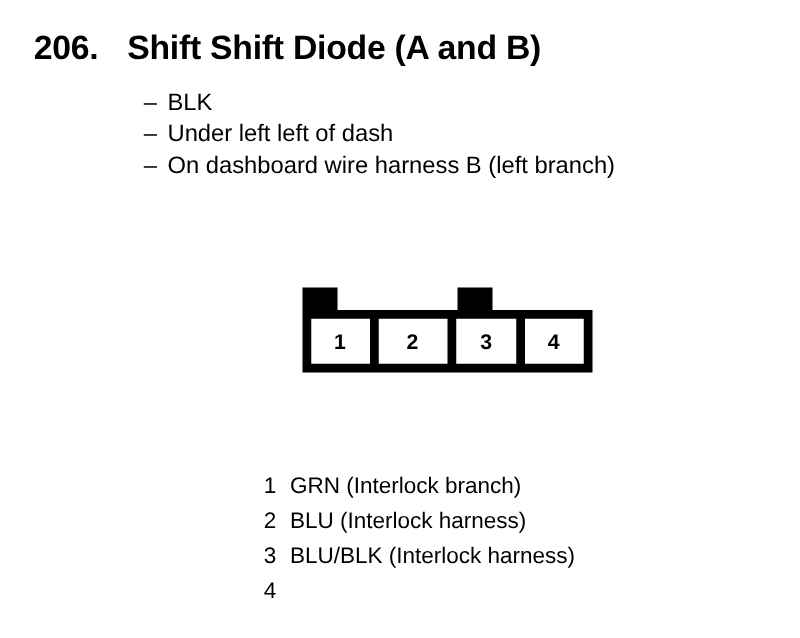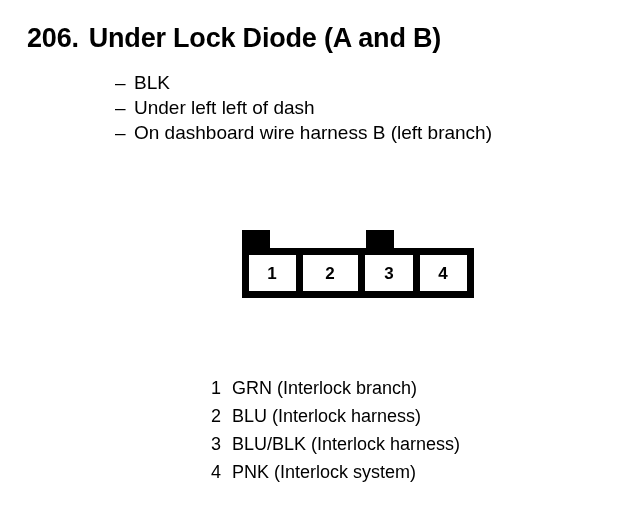--- a/index.html
+++ b/index.html
@@ -21,21 +21,21 @@
     position: absolute;
     left: 27px;
     top: 22px;
     font-size: 27px;
     font-weight: bold;
     letter-spacing: -0.2px;
     white-space: nowrap;
     line-height: 32px;
   }
   .title-num {
-    margin-right: 10px;
+    margin-right: 23px;
   }
 
   
   .spec-list {
     position: absolute;
     left: 115px;
     top: 70px;
     font-size: 19px;
     line-height: 25px;
   }
@@ -81,21 +81,21 @@
   }
   .pin-num {
     width: 21px;
     flex: 0 0 21px;
   }
 </style>
 </head>
 <body>
 
 <div class="page-title">
-  <span class="title-num">206.</span><span>Under Lock Diode (A and B)</span>
+  <span class="title-num">206.</span><span>Shift Shift Diode (A and B)</span>
 </div>
 
 <div class="spec-list">
   <div class="spec-row">
     <span class="spec-dash">–</span>
     <span>BLK</span>
   </div>
   <div class="spec-row">
     <span class="spec-dash">–</span>
     <span>Under left left of dash</span>
@@ -144,15 +144,14 @@
   <div class="pin-row">
     <span class="pin-num">2</span>
     <span>BLU (Interlock harness)</span>
   </div>
   <div class="pin-row">
     <span class="pin-num">3</span>
     <span>BLU/BLK (Interlock harness)</span>
   </div>
   <div class="pin-row">
     <span class="pin-num">4</span>
-    <span>PNK (Interlock system)</span>
   </div>
 </div>
 
 </body></html>

